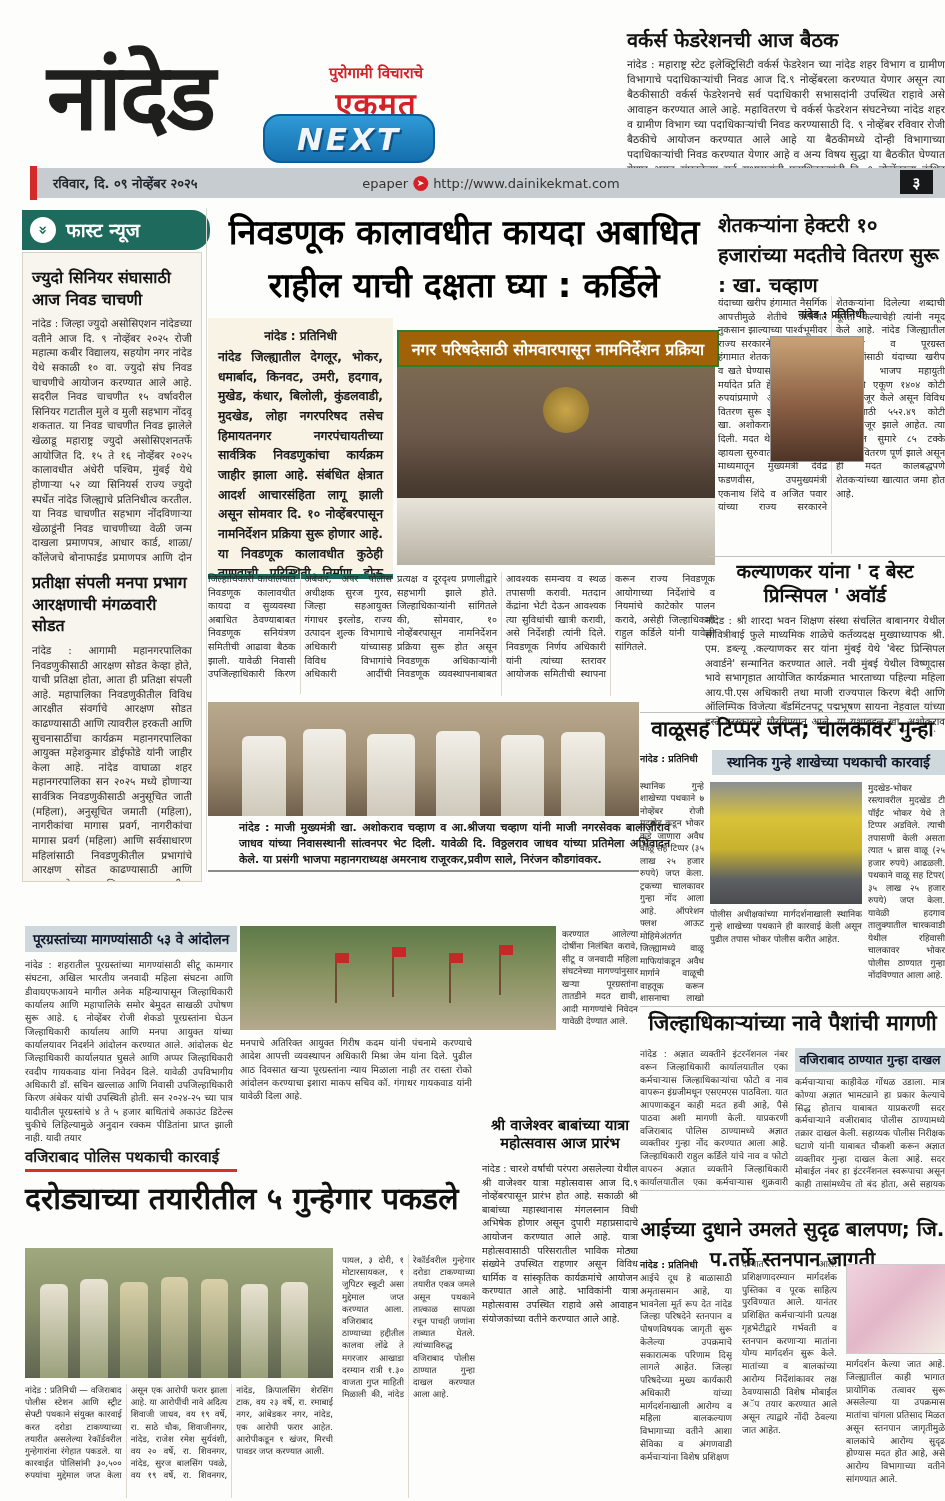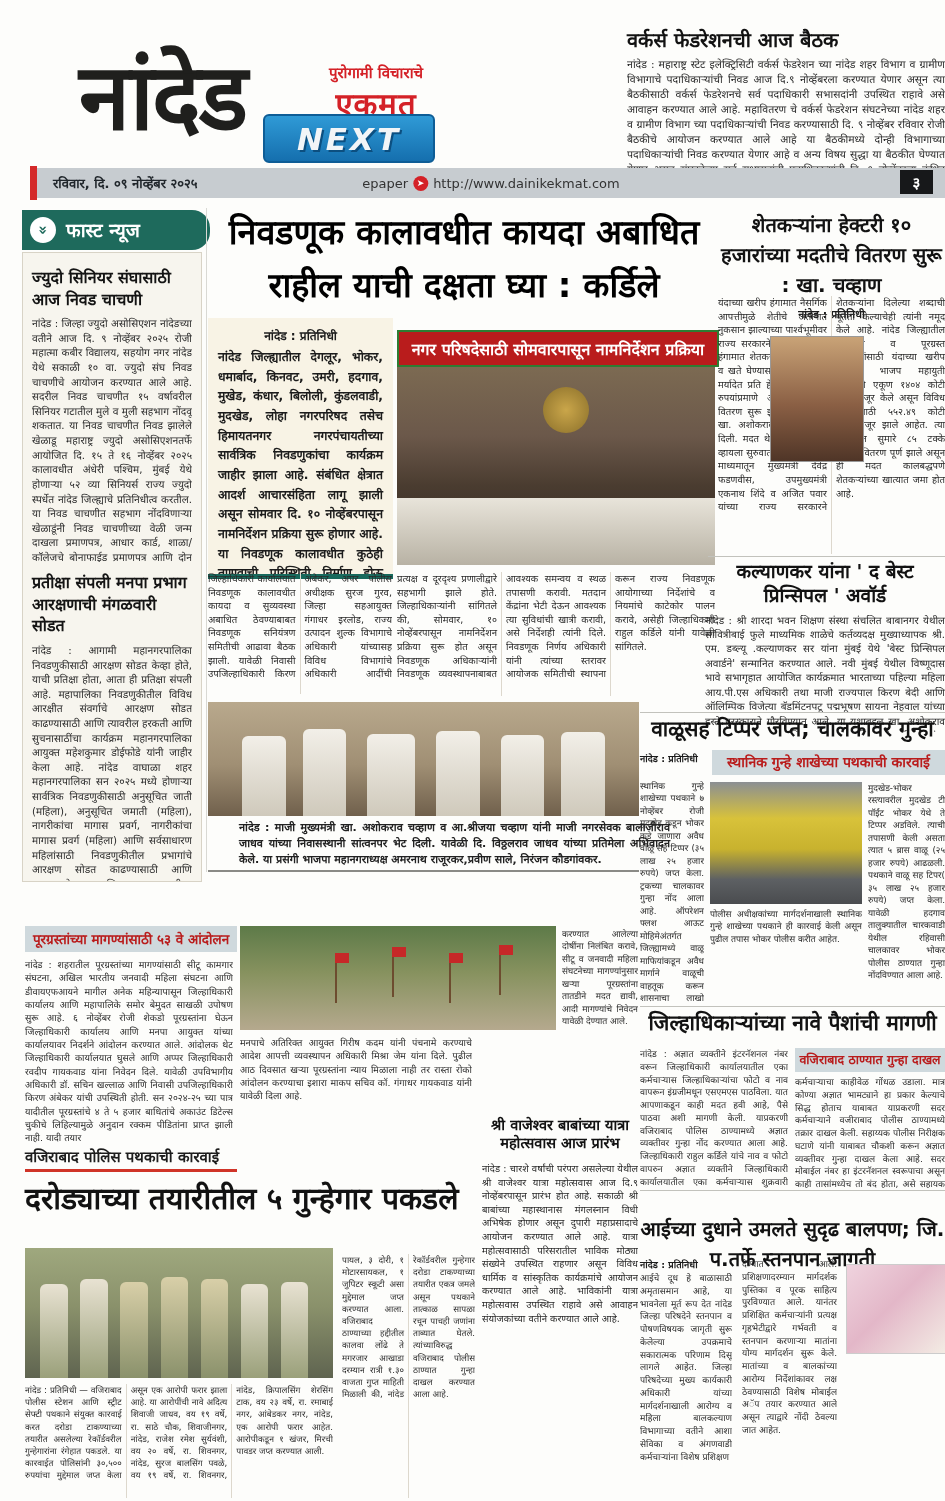--- a/index.html
+++ b/index.html
@@ -3,29 +3,29 @@
 <meta charset="utf-8">
 <style>
   html,body{margin:0;padding:0;background:#ffffff;}
   #page{position:relative;width:945px;height:1501px;background:#fdfdfb;overflow:hidden;
         font-family:"DejaVu Sans","Liberation Sans",sans-serif;color:#1c1c1c;}
   .abs{position:absolute;}
   .hl{font-weight:800;color:#121212;line-height:1.25;}
   .just{text-align:justify;}
   .body-txt{color:#2a2a2a;line-height:1.42;overflow:hidden;}
   .byline{font-weight:700;text-align:center;}
-  .banner-gray{background:#cfd9dd;color:#b91c1c;font-weight:700;text-align:center;overflow:hidden;}
+  .banner-gray{background:#cfd9dd;color:#0f172a;font-weight:700;text-align:center;overflow:hidden;}
   .vrule{background:#d9d9d4;width:1px;}
   .hrule{background:#c2c2bc;height:1px;}
   .photo{overflow:hidden;}
   
   #logo-main{font-size:92px;font-weight:900;color:#1f1f1d;line-height:1;letter-spacing:-2px;}
   #logo-tagline{color:#d42127;font-weight:700;font-size:15px;text-align:center;}
   #logo-brand{color:#d42127;font-weight:900;font-size:31px;text-align:center;letter-spacing:1px;}
-  #next-box{background:linear-gradient(#2f9ad6,#156fae);border-radius:6px;border:2px solid #0e5d96;
+  #next-box{background:linear-gradient(#2f9ad6,#156fae);border-radius:17px;border:2px solid #0e5d96;
             display:flex;align-items:center;justify-content:center;}
   #next-box span{color:#f2f5f7;font-weight:900;font-style:italic;font-size:31px;letter-spacing:3px;
                  text-shadow:2px 2px 0 #0c4f80;}
   
   #datebar{background:#c7ccd0;display:flex;align-items:center;}
   #datebar .dt{font-size:13px;font-weight:700;color:#20262b;padding-left:16px;}
   #epaper-wrap{position:absolute;left:50%;transform:translateX(-50%);display:flex;align-items:center;gap:5px;
                font-size:13px;color:#333;}
   #epaper-ic{width:15px;height:15px;border-radius:50%;background:#d42127;color:#fff;font-size:9px;
              display:flex;align-items:center;justify-content:center;}
@@ -38,21 +38,21 @@
   #fn-title{color:#fff;font-weight:800;font-size:19px;}
   #fn-box{background:#f7f5ee;border:1px solid #d8d3c6;padding:10px 9px;overflow:hidden;}
   .fn-hl{font-size:16px;font-weight:800;line-height:1.35;color:#141414;margin:4px 0 6px 0;}
   .fn-b{font-size:10.3px;}
   
   #main-hl{font-size:34px;font-weight:900;text-align:center;line-height:1.55;color:#000000;}
   #lede{background:#f8f3e5;border-bottom:5px solid #17695c;padding:9px 10px;overflow:hidden;}
   #lede .t{font-size:12.3px;font-weight:600;line-height:1.6;}
   .cols2{column-count:2;column-gap:9px;column-rule:1px solid #ddd8cd;}
   .cols3{column-count:3;column-gap:9px;column-rule:1px solid #ddd8cd;}
-  #green-banner{background:#b91c1c;border:2px solid #2e7d32;color:#fff;font-weight:800;font-size:16px;
+  #green-banner{background:#a16207;border:2px solid #2e7d32;color:#fff;font-weight:800;font-size:16px;
                 display:flex;align-items:center;justify-content:center;}
   .cap{font-size:11px;font-weight:700;line-height:1.45;color:#222;}
   
   #ph-meeting{background:linear-gradient(180deg,#7c6a52 0%,#6b584a 35%,#4a3c30 60%,#2e2720 100%);}
   #ph-meeting .emblem{position:absolute;left:46%;top:10%;width:46px;height:46px;border-radius:50%;
                       background:radial-gradient(#caa64a,#8a6f2a);}
   #ph-meeting .table{position:absolute;bottom:0;width:100%;height:34%;background:linear-gradient(#e8e4da,#b8b2a4);}
   #ph-group{background:linear-gradient(180deg,#b9a98d,#a08f74 55%,#70604c);}
   .fig{position:absolute;bottom:0;background:linear-gradient(#f2efe8,#cfc9bb);border-radius:6px 6px 0 0;}
   #ph-protest{background:linear-gradient(180deg,#5d7a48 0%,#87925f 45%,#b5a98e 100%);}
@@ -62,21 +62,21 @@
   #ph-portrait{background:linear-gradient(180deg,#c9a377 0%,#8a5f44 55%,#4f3527 100%);border:1px solid #999;}
   #ph-police{background:linear-gradient(180deg,#9fa87e 0%,#8a916b 45%,#5f6450 100%);}
   #ph-mother{background:linear-gradient(135deg,#efd3de 0%,#e3b7c8 45%,#f3ece4 100%);border:1px solid #ccc;}
   .kicker{font-weight:800;color:#1d1d1d;border-bottom:3px solid #d03428;}
 </style>
 </head>
 <body>
 
 <div id="page">
 
-  <div class="abs" style="left:36px;top:52px;width:210px;height:112px;text-align:right;">
+  <div class="abs" style="left:47px;top:52px;width:210px;height:112px;">
     <div id="logo-main">नांदेड</div>
   </div>
   <div class="abs" style="left:314px;top:62px;width:124px;">
     <div id="logo-tagline">पुरोगामी विचाराचे</div>
     <div id="logo-brand">एकमत</div>
   </div>
   <div id="next-box" class="abs" style="left:263px;top:114px;width:168px;height:45px;">
     <span>NEXT</span>
   </div>
 
@@ -128,21 +128,21 @@
     <div class="fig" style="left:22%;width:10%;height:76%;"></div>
     <div class="fig" style="left:37%;width:11%;height:72%;"></div>
     <div class="fig" style="left:53%;width:10%;height:75%;"></div>
     <div class="fig" style="left:68%;width:10%;height:71%;"></div>
     <div class="fig" style="left:82%;width:10%;height:74%;"></div>
   </div>
   <div class="abs cap just" style="left:208px;top:820px;width:431px;height:48px;padding-left:31px;">नांदेड : माजी मुख्यमंत्री खा. अशोकराव चव्हाण व आ.श्रीजया चव्हाण यांनी माजी नगरसेवक बालाजीराव जाधव यांच्या  निवासस्थानी सांत्वनपर भेट दिली. यावेळी दि. विठ्ठलराव जाधव यांच्या  प्रतिमेला अभिवादन केले. या प्रसंगी भाजपा महानगराध्यक्ष अमरनाथ राजूरकर,प्रवीण साले, निरंजन कौडगांवकर.</div>
   <div class="abs" style="left:208px;top:870px;width:431px;height:2px;background:#8a8a86;"></div>
 
   <div class="abs" style="left:718px;top:210px;width:227px;">
-    <div class="hl" style="font-size:20px;line-height:1.5;text-align:center;">शेतकऱ्यांना हेक्टरी १० हजारांच्या मदतीचे वितरण सुरू : खा. चव्हाण</div>
+    <div class="hl" style="font-size:20px;line-height:1.5;">शेतकऱ्यांना हेक्टरी १० हजारांच्या मदतीचे वितरण सुरू : खा. चव्हाण</div>
     <div class="byline" style="font-size:11px;margin-top:6px;">नांदेड : प्रतिनिधी</div>
   </div>
   <div class="abs cols2 body-txt just" style="left:718px;top:296px;width:227px;height:258px;font-size:9.6px;">यंदाच्या खरीप हंगामात नैसर्गिक आपत्तीमुळे शेतीचे अतोनात नुकसान झाल्याच्या पार्श्वभूमीवर राज्य सरकारने यंदाच्या खरीप हंगामात शेतकऱ्यांना बी-बियाणे व खते घेण्यासाठी ३ हेक्टरच्या मर्यादेत प्रति हेक्टरी १० हजार रुपयांप्रमाणे आर्थिक मदतीचे वितरण सुरू झाल्याची माहिती खा. अशोकराव चव्हाण यांनी दिली. मदत थेट खात्यात जमा व्हायला सुरुवात झाली आहे. या माध्यमातून मुख्यमंत्री देवेंद्र फडणवीस, उपमुख्यमंत्री एकनाथ शिंदे व अजित पवार यांच्या राज्य सरकारने शेतकऱ्यांना दिलेल्या शब्दाची पूर्तता केल्याचेही त्यांनी नमूद केले आहे. नांदेड जिल्ह्यातील अतिवृष्टी व पूरग्रस्त शेतकऱ्यांसाठी यंदाच्या खरीप हंगामात भाजप महायुती सरकारने एकूण १४०४ कोटी रुपये मंजूर केले असून विविध योजनांसाठी ५५२.४९ कोटी रुपये मंजूर झाले आहेत. त्या निधीतील सुमारे ८५ टक्के निधीचे वितरण पूर्ण झाले असून ही मदत कालबद्धपणे शेतकऱ्यांच्या खात्यात जमा होत आहे.</div>
   <div id="ph-portrait" class="abs photo" style="left:770px;top:336px;width:92px;height:124px;"></div>
 
   <div class="hrule abs" style="left:708px;top:556px;width:237px;"></div>
   <div class="abs" style="left:705px;top:560px;width:240px;">
     <div class="hl" style="font-size:19px;text-align:center;">कल्याणकर यांना ' द बेस्ट प्रिन्सिपल ' अवॉर्ड</div>
     <div class="body-txt just" style="font-size:10.2px;height:118px;margin-top:6px;">नांदेड : श्री शारदा भवन शिक्षण संस्था संचलित बाबानगर येथील सावित्रीबाई फुले माध्यमिक शाळेचे कर्तव्यदक्ष मुख्याध्यापक श्री. एम. डब्ल्यू .कल्याणकर सर यांना मुंबई येथे 'बेस्ट प्रिन्सिपल अवार्डने' सन्मानित करण्यात आले. नवी मुंबई येथील विष्णूदास भावे सभागृहात आयोजित कार्यक्रमात भारताच्या पहिल्या महिला आय.पी.एस अधिकारी तथा माजी राज्यपाल किरण बेदी आणि ऑलिम्पिक विजेत्या बॅडमिंटनपटू पद्मभूषण सायना नेहवाल यांच्या हस्ते पुरस्काराने गौरविण्यात आले. या यशाबद्दल खा. अशोकराव चव्हाण, उपाध्यक्षा अमिता चव्हाण, सचिव डी. पी. सावंत, सहसचिव रावसाहेब शेंदारकर, कोषाध्यक्ष उदय निंबाळकर यांनी अभिनंदन केले.</div>
   </div>
@@ -161,20 +161,21 @@
   <div class="abs body-txt just" style="left:640px;top:1048px;width:148px;height:140px;font-size:9px;">नांदेड : अज्ञात व्यक्तीने इंटरनॅशनल नंबर वरून जिल्हाधिकारी कार्यालयातील एका कर्मचाऱ्यास जिल्हाधिकाऱ्यांचा फोटो व नाव वापरून इंग्रजीमधून एसएमएस पाठविला. यात आपणाकडून काही मदत हवी आहे, पैसे पाठवा अशी मागणी केली. याप्रकरणी वजिराबाद पोलिस ठाण्यामध्ये अज्ञात व्यक्तीवर गुन्हा नोंद करण्यात आला आहे. जिल्हाधिकारी राहुल कर्डिले यांचे नाव व फोटो वापरुन अज्ञात व्यक्तीने जिल्हाधिकारी कार्यालयातील एका कर्मचाऱ्यास शुक्रवारी इंटरनॅशनल नंबरवरून इंग्रजीमध्ये एसएमएस पाठवून आपणाकडून काही मदत हवी आहे, असे नमूद केले. या एसएमएसमुळे</div>
   <div class="banner-gray abs" style="left:795px;top:1048px;width:150px;height:24px;font-size:12.5px;line-height:24px;">वजिराबाद ठाण्यात गुन्हा दाखल</div>
   <div class="abs body-txt just" style="left:795px;top:1076px;width:150px;height:112px;font-size:9px;">कर्मचाऱ्याचा काहीवेळ गोंधळ उडाला. मात्र कोण्या अज्ञात भामट्याने हा प्रकार केल्याचे सिद्ध होताच याबाबत याप्रकरणी सदर कर्मचाऱ्याने वजीराबाद पोलीस ठाण्यामध्ये तक्रार दाखल केली. सहाय्यक पोलीस निरीक्षक घटाणे यांनी याबाबत चौकशी करून अज्ञात व्यक्तीवर गुन्हा दाखल केला आहे. सदर मोबाईल नंबर हा इंटरनॅशनल स्वरूपाचा असून काही तासांमध्येच तो बंद होता, असे सहायक पोलीस निरीक्षक घटाणे यांनी सांगितले. या प्रकरणी योग्य ती चौकशी करून संबंधित व्यक्तीवर कारवाई केली जाईल असे स्पष्ट केले.</div>
 
   <div class="hrule abs" style="left:640px;top:1190px;width:305px;"></div>
   <div class="abs hl" style="left:640px;top:1194px;width:305px;font-size:20px;line-height:1.5;text-align:center;margin-top:20px;">आईच्या दुधाने उमलते सुदृढ बालपण; जि. प.तर्फे स्तनपान जागृती</div>
   <div class="abs" style="left:640px;top:1258px;width:92px;font-size:9.5px;font-weight:700;">नांदेड : प्रतिनिधी</div>
   <div class="abs body-txt just" style="left:640px;top:1272px;width:92px;height:226px;font-size:9px;">आईचे दूध हे बाळासाठी अमृतासमान आहे, या भावनेला मूर्त रूप देत नांदेड जिल्हा परिषदेने स्तनपान व पोषणविषयक जागृती सुरू केलेल्या उपक्रमाचे सकारात्मक परिणाम दिसू लागले आहेत. जिल्हा परिषदेच्या मुख्य कार्यकारी अधिकारी यांच्या मार्गदर्शनाखाली आरोग्य व महिला बालकल्याण विभागाच्या वतीने आशा सेविका व अंगणवाडी कर्मचाऱ्यांना विशेष प्रशिक्षण</div>
   <div class="abs body-txt just" style="left:742px;top:1258px;width:95px;height:240px;font-size:9px;">देण्यात आले. प्रशिक्षणादरम्यान मार्गदर्शक पुस्तिका व पूरक साहित्य पुरविण्यात आले. यानंतर प्रशिक्षित कर्मचाऱ्यांनी प्रत्यक्ष गृहभेटीद्वारे गर्भवती व स्तनपान करणाऱ्या मातांना योग्य मार्गदर्शन सुरू केले. मातांच्या व बालकांच्या आरोग्य निर्देशांकावर लक्ष ठेवण्यासाठी विशेष मोबाईल अॅप तयार करण्यात आले असून त्याद्वारे नोंदी ठेवल्या जात आहेत.</div>
   <div id="ph-mother" class="abs photo" style="left:846px;top:1264px;width:99px;height:88px;"></div>
+  <div class="abs body-txt just" style="left:846px;top:1358px;width:99px;height:140px;font-size:9px;">मार्गदर्शन केल्या जात आहे. जिल्ह्यातील काही भागात प्रायोगिक तत्वावर सुरू असलेल्या या उपक्रमास मातांचा चांगला प्रतिसाद मिळत असून स्तनपान जागृतीमुळे बालकांचे आरोग्य सुदृढ होण्यास मदत होत आहे, असे आरोग्य विभागाच्या वतीने सांगण्यात आले.</div>
 
   <div class="banner-gray abs" style="left:25px;top:926px;width:212px;height:26px;font-size:13.5px;line-height:26px;">पूरग्रस्तांच्या मागण्यांसाठी ५३ वे आंदोलन</div>
   <div class="abs body-txt just" style="left:25px;top:958px;width:208px;height:188px;font-size:9.4px;">नांदेड : शहरातील पूरग्रस्तांच्या मागण्यांसाठी सीटू कामगार संघटना, अखिल भारतीय जनवादी महिला संघटना आणि डीवायएफआयने मागील अनेक महिन्यापासून जिल्हाधिकारी कार्यालय आणि महापालिके समोर बेमुदत साखळी उपोषण सुरू आहे. ६ नोव्हेंबर रोजी शेकडो पूरग्रस्तांना घेऊन जिल्हाधिकारी कार्यालय आणि मनपा आयुक्त यांच्या कार्यालयावर निदर्शने आंदोलन करण्यात आले. आंदोलक थेट जिल्हाधिकारी कार्यालयात घुसले आणि अप्पर जिल्हाधिकारी रवदीप गायकवाड यांना निवेदन दिले. यावेळी उपविभागीय अधिकारी डॉ. सचिन खल्लाळ आणि निवासी उपजिल्हाधिकारी किरण अंबेकर यांची उपस्थिती होती. सन २०२४-२५ च्या पात्र यादीतील पूरग्रस्तांचे ४ ते ५ हजार बाधितांचे अकाउंट डिटेल्स चुकीचे लिहिल्यामुळे अनुदान रक्कम पीडितांना प्राप्त झाली नाही. यादी तयार</div>
   <div id="ph-protest" class="abs photo" style="left:240px;top:926px;width:316px;height:104px;">
     <div class="pole" style="left:30%;top:30%;"></div>
     <div class="flag" style="left:30%;top:26%;"></div>
     <div class="pole" style="left:48%;top:24%;"></div>
     <div class="flag" style="left:48%;top:20%;"></div>
     <div class="pole" style="left:66%;top:30%;"></div>
     <div class="flag" style="left:66%;top:26%;"></div>

